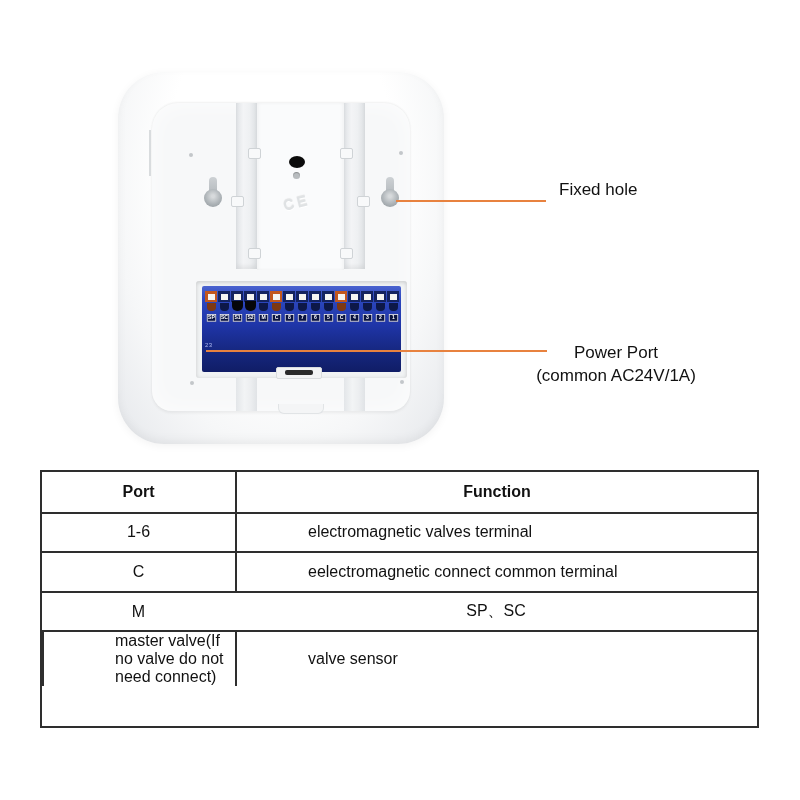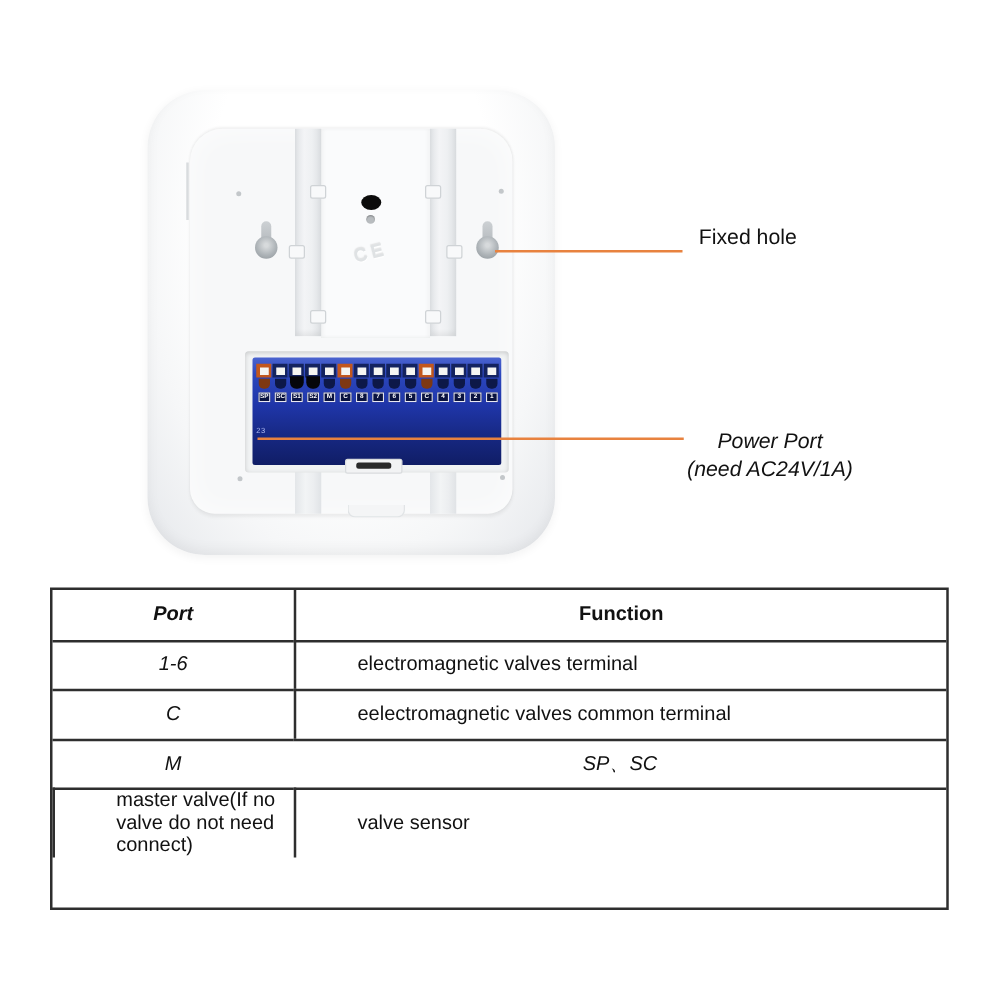--- a/index.html
+++ b/index.html
@@ -73,30 +73,30 @@
   .bottom-tab{position:absolute;left:278px;top:404px;width:46px;height:10px;background:#f4f5f6;
     border:1px solid #e1e4e6;border-top:none;border-radius:0 0 6px 6px;}
 
   
   .ann-line{position:absolute;height:2px;background:var(--annotation-orange);}
   .ann-line.fixed-hole{left:396px;top:200px;width:150px;}
   .ann-line.power-port{left:206px;top:350px;width:341px;}
   .ann-label{position:absolute;font-size:17px;font-weight:500;color:var(--text);white-space:nowrap;}
   .ann-label.fixed-hole{left:559px;top:180px;}
   .power-label{position:absolute;left:536px;top:341px;width:160px;text-align:center;
-    font-size:17px;font-weight:500;line-height:23px;color:var(--text);white-space:nowrap;font-style:italic;}
+    font-size:17px;font-weight:500;line-height:23px;color:var(--text);white-space:nowrap;}
 
   
   .spec-table{position:absolute;left:40px;top:470px;width:719px;height:258px;
     display:grid;grid-template-columns:193px 1fr;grid-template-rows:repeat(6,1fr);
     border:2px solid var(--table-border);background:#fff;}
   .cell{display:flex;align-items:center;border-top:2px solid var(--table-border);font-size:16px;}
   .cell.first-row{border-top:none;}
-  .cell.func{border-left:2px solid var(--table-border);padding-left:49px;}
-  .cell.port{justify-content:center;font-style:italic;}
+  .cell.func{border-left:2px solid var(--table-border);padding-left:71px;}
+  .cell.port{justify-content:center;}
   .cell.header{font-weight:700;}
   .cell.header.func{padding-left:0;justify-content:center;}
 </style>
 </head>
 <body>
 
 <div class="stage">
 
   <div class="device-outer"></div>
   <div class="device-inner"></div>
@@ -244,32 +244,32 @@
   <div class="panel-marking">23</div>
   <div class="bottom-slot-tab"></div>
   <div class="bottom-slot"></div>
   <div class="bottom-tab"></div>
 
   <div class="ann-line fixed-hole"></div>
   <div class="ann-label fixed-hole">Fixed hole</div>
   <div class="ann-line power-port"></div>
   <div class="power-label">
     <div>Power Port</div>
-    <div>(need AC24V/1A)</div>
+    <div>(common AC24V/1A)</div>
   </div>
 
   <div class="spec-table">
     <div class="cell port header first-row">Port</div>
     <div class="cell func header first-row">Function</div>
 
     <div class="cell port">1-6</div>
     <div class="cell func">electromagnetic valves terminal</div>
 
     <div class="cell port">C</div>
-    <div class="cell func">eelectromagnetic valves  common terminal</div>
+    <div class="cell func">eelectromagnetic connect  common terminal</div>
 
     <div class="cell port">M</div>
     <div class="cell port">SP、SC</div>
 
     <div class="cell func">master valve(If no valve do not need connect)</div>
 
     <div class="cell func">valve sensor</div>
   </div>
 
 </div>

